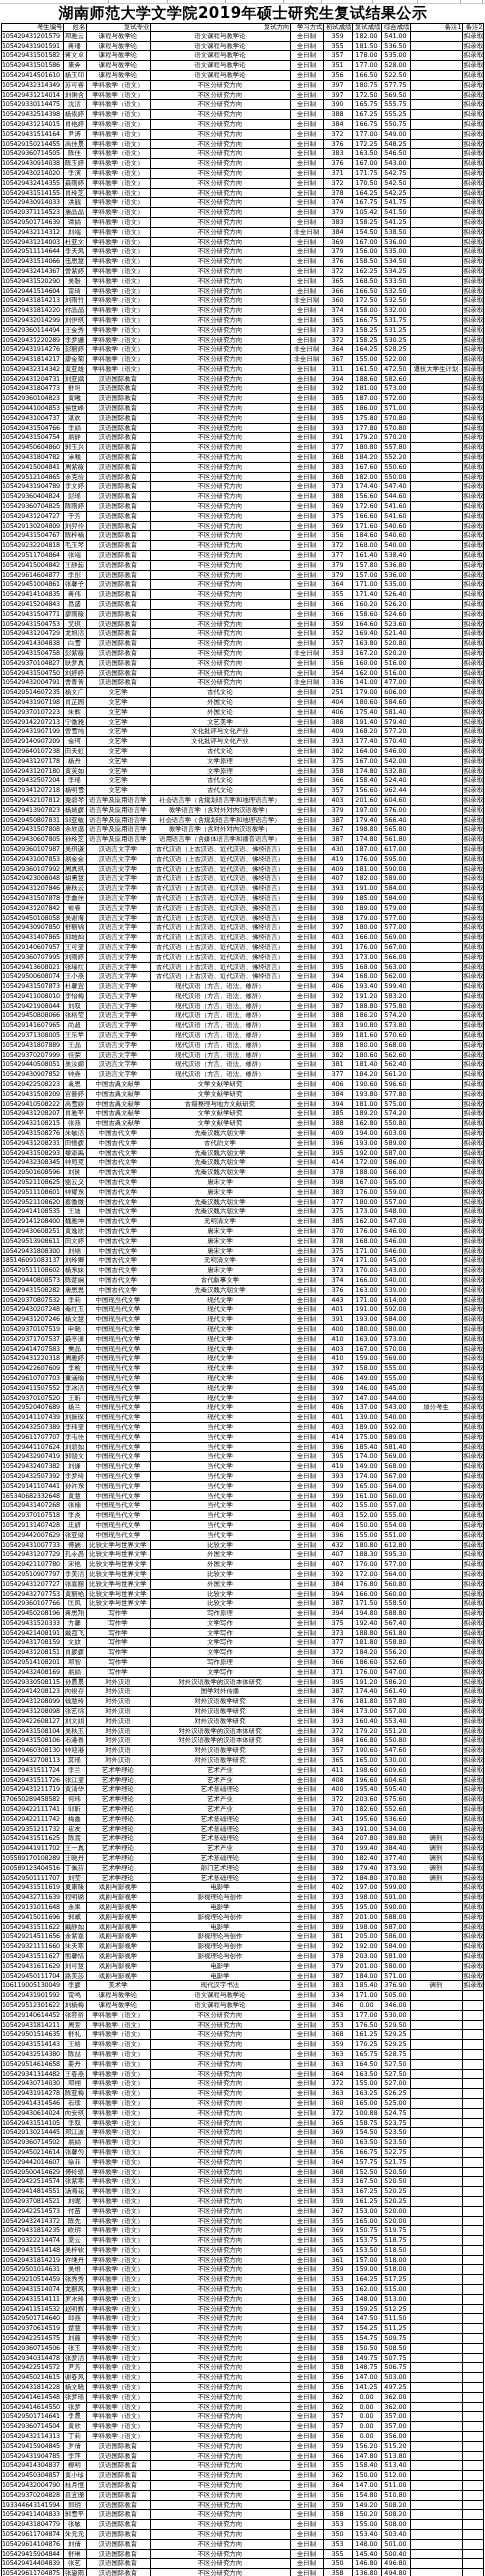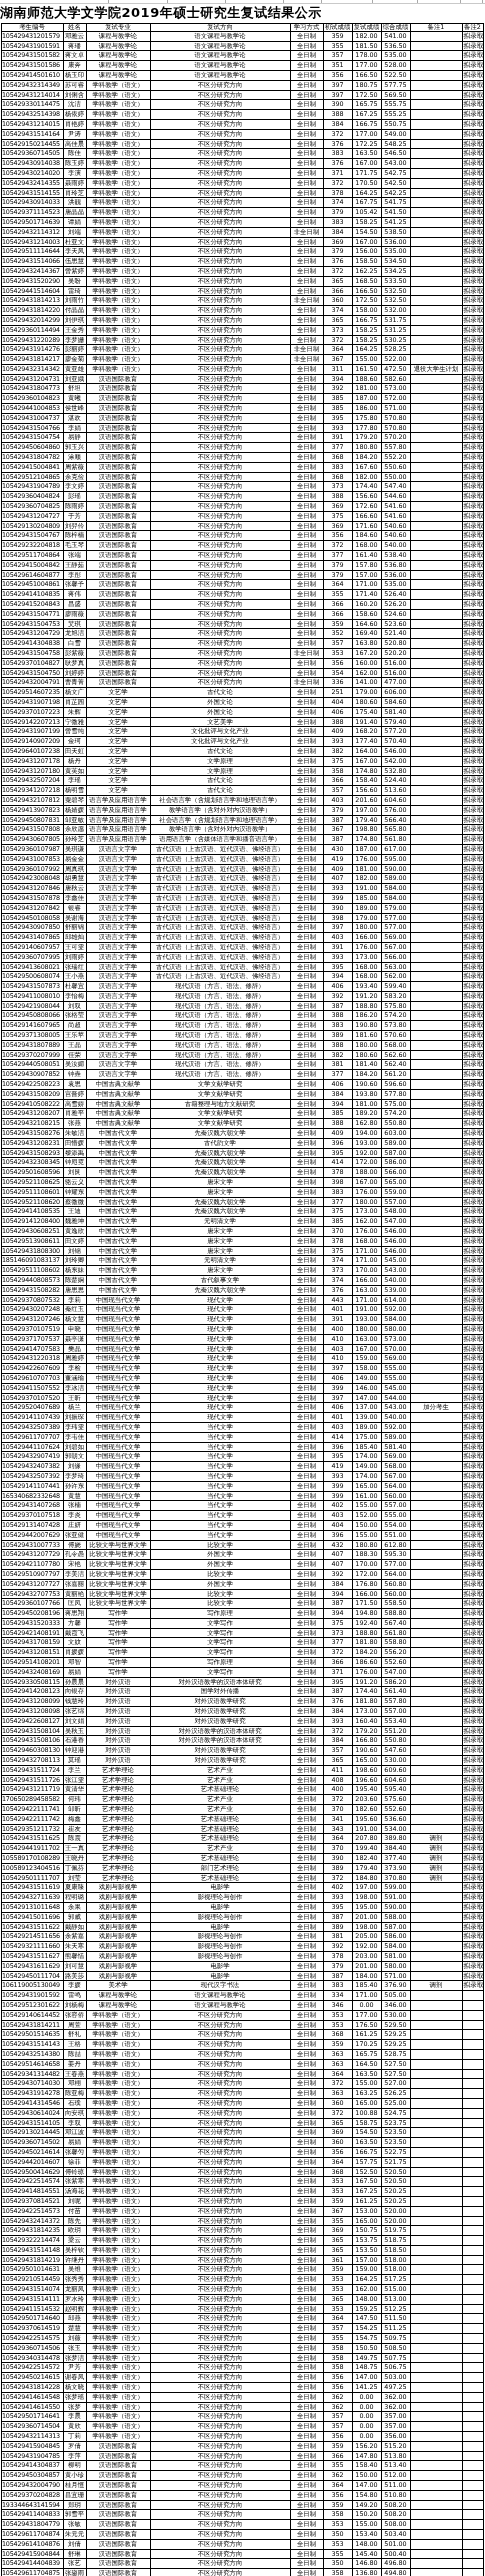--- a/index.html
+++ b/index.html
@@ -1,24 +1,24 @@
 <!DOCTYPE html>
 <html style="font-size:8.2px"><head>
 <meta charset="utf-8">
 <style>
   html,body{margin:0;padding:0;background:#ffffff;}
   body{width:486px;min-height:2955px;font-family:"DejaVu Sans","Liberation Sans",sans-serif;color:#000;}
   .sheet{position:relative;width:486px;}
   
   .top-strip{position:relative;height:3.1px;border-bottom:0.5px solid #c9c9c9;}
   .top-strip .tick{position:absolute;top:0;width:0.5px;height:3.1px;background:#a9a9a9;}
-  .title-row{height:18.5px;line-height:18.5px;font-size:13px;font-weight:600;letter-spacing:0.5px;white-space:nowrap;overflow:hidden;}
+  .title-row{height:18.5px;line-height:18.5px;text-align:center;font-size:15px;font-weight:600;letter-spacing:0.5px;white-space:nowrap;overflow:hidden;}
   table{border-collapse:collapse;table-layout:fixed;width:483px;margin-left:0.5px;}
   th,td{border:0.5px solid #000;padding:0;font-weight:normal;overflow:hidden;white-space:nowrap;}
-  thead th{height:7.2px;line-height:7.2px;font-size:6.4px;text-align:center;}
+  thead th{height:7.2px;line-height:7.2px;font-size:6.4px;text-align:right;}
   tbody td{height:8.8px;line-height:8.8px;font-size:6.4px;text-align:center;}
   td.c0{text-align:left;padding-left:0.5px;letter-spacing:-0.2px;}
   td.c9{text-align:left;padding-left:1px;overflow:visible;font-size:6.7px;}
   col.w0{width:62px}col.w1{width:23px}col.w2{width:64px}col.w3{width:140px}col.w4{width:33px}
   col.w5{width:29px}col.w6{width:29px}col.w7{width:29px}col.w8{width:52px}col.w9{width:21px}
 </style>
 </head>
 <body>
 
 <div class="sheet">
@@ -989,21 +989,21 @@
           <td class="c9">拟录取</td>
         </tr>
         <tr>
           <td class="c0">105429341207218</td>
           <td class="c1">杨明雪</td>
           <td class="c2">文艺学</td>
           <td class="c3">古代文论</td>
           <td class="c4">全日制</td>
           <td class="c5">357</td>
           <td class="c6">156.60</td>
-          <td class="c7">513.60</td>
+          <td class="c7">962.44</td>
           <td class="c8"></td>
           <td class="c9">拟录取</td>
         </tr>
         <tr>
           <td class="c0">105429432107812</td>
           <td class="c1">粟碧琴</td>
           <td class="c2">语言学及应用语言学</td>
           <td class="c3">社会语言学（含规划语言学和地理语言学）</td>
           <td class="c4">全日制</td>
           <td class="c5">403</td>

